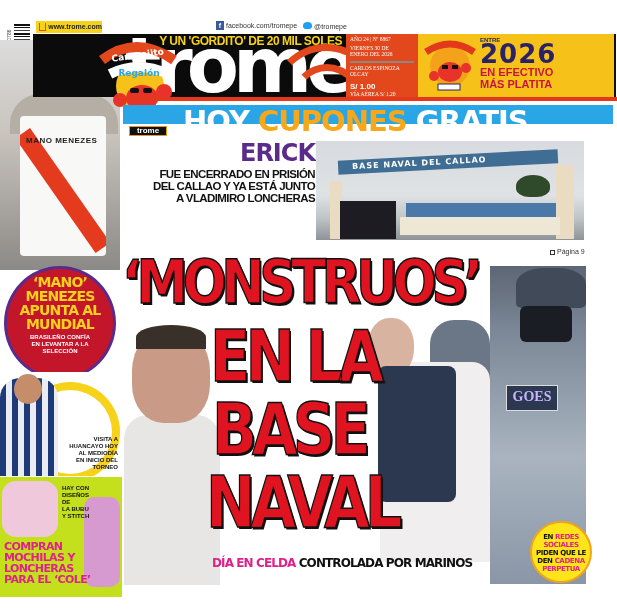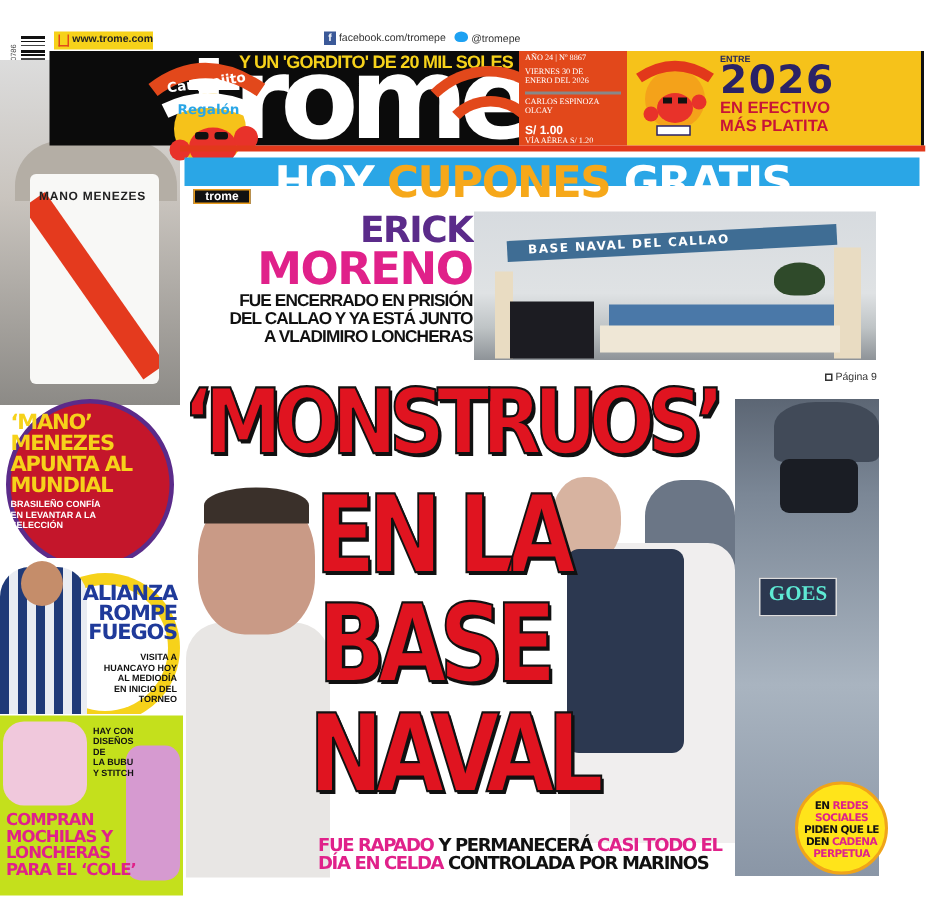--- a/index.html
+++ b/index.html
@@ -59,23 +59,23 @@
 
   .pagina { left: 550px; top: 248px; font-size: 7px; color:#333; }
   .pagina .sq { display:inline-block; width:5px; height:5px; border:1px solid #333; margin-right:2px; vertical-align: middle;}
 
   
   .left-photo-top { left: 0; top: 40px; width: 120px; height: 230px; background: linear-gradient(180deg,#dcdcdc 0%, #c9c4be 40%, #8c8a86 100%);}
   .man-head { left: 40px; top: 42px; width: 44px; height: 54px; background: #e9b9a4; border-radius: 45% 45% 45% 45%; }
   .man-jacket { left: 10px; top: 94px; width: 108px; height: 40px; background: #b4aea5; border-radius: 30px 30px 0 0;}
   .shirt { left: 20px; top: 116px; width: 86px; height: 140px; background: #f8f8f6; border-radius: 4px; overflow:hidden;}
   .shirt .sash { position:absolute; left: -10px; top: 40px; width: 140px; height: 18px; background: #e43a1e; transform: rotate(55deg); transform-origin: left top; left: 10px; top: 12px;}
-  .shirt .name { position:absolute; top: 10px; left: 6px; font-size: 8px; font-weight:bold; color:#222; letter-spacing:0.5px;}
-
-  .mano-circle { left: 4px; top: 266px; width: 112px; height: 114px; border-radius: 50%; background: #c4162b; border: 3px solid #5b2b8a; padding-top: 6px; }
+  .shirt .name { position:absolute; top: 20px; left: 6px; font-size: 8px; font-weight:bold; color:#222; letter-spacing:0.5px;}
+
+  .mano-circle { left: 4px; top: 266px; width: 112px; height: 114px; border-radius: 50%; background: #c4162b; border: 3px solid #5b2b8a; text-align:center; padding-top: 6px; }
   .mano-circle .h { color: #f6d21a; font-family: "DejaVu Sans", sans-serif; font-weight:bold; font-size: 14px; line-height: 14px; letter-spacing: -0.8px;}
   .mano-circle .s { color: #fff; font-size: 6px; font-weight:bold; line-height: 7px; margin-top: 3px;}
 
   .alianza { left: 0; top: 372px; width: 122px; height: 104px; background: #fff; overflow:hidden;}
   .alianza .ring { position:absolute; left: 20px; top: 10px; width: 100px; height: 100px; border-radius: 50%; border: 8px solid #f6d21a; border-left-color: transparent;}
   .player { left: 0; top: 6px; width: 58px; height: 98px; background: repeating-linear-gradient(90deg, #1f3a78 0 6px, #e9ecf2 6px 12px); border-radius: 20px 20px 0 0;}
   .player-head { left: 14px; top: 2px; width: 28px; height: 30px; background: #c58d6a; border-radius: 50%; }
   .alianza .t { position:absolute; right: 4px; top: 18px; text-align: right; color: #1f3a9a; font-family: "DejaVu Sans", sans-serif; font-weight:bold; font-size: 14px; line-height: 13px; letter-spacing:-0.8px;}
   .alianza .st { position:absolute; right: 4px; top: 64px; text-align:right; color:#111; font-size: 6px; font-weight:bold; line-height: 7px;}
 
@@ -95,21 +95,21 @@
   .montesinos-hair { left: 136px; top: 325px; width: 70px; height: 24px; background: #3a302a; border-radius: 50% 50% 0 0; }
   .montesinos-shirt { left: 124px; top: 415px; width: 96px; height: 170px; background: #e8e6e4; border-radius: 24px 24px 0 0; }
 
   .moreno-head { left: 368px; top: 318px; width: 46px; height: 58px; background: #d7b3a0; border-radius: 46%;}
   .moreno-body { left: 380px; top: 362px; width: 110px; height: 200px; background: #f0eeee; border-radius: 18px 18px 0 0;}
   .vest { left: 378px; top: 366px; width: 78px; height: 136px; background: #2c3850; border-radius: 8px;}
 
   .guard { left: 490px; top: 266px; width: 96px; height: 318px; background: linear-gradient(180deg, #5c6674 0%, #7b8796 20%, #a9b4c0 60%, #8a96a6 100%);}
   .helmet { left: 516px; top: 268px; width: 70px; height: 40px; background: #414a58; border-radius: 40% 40% 10% 10%;}
   .mask { left: 520px; top: 306px; width: 52px; height: 36px; background: #1a1d24; border-radius: 6px;}
-  .goes { left: 506px; top: 385px; width: 52px; height: 26px; background: #2c3850; border: 1px solid #ddd; color:#5eead4; font-family: "Liberation Serif", serif; font-weight:bold; font-size: 14px; text-align:center; line-height: 22px;}
+  .goes { left: 506px; top: 385px; width: 52px; height: 26px; background: #2c3850; border: 1px solid #ddd; color:#c4b5fd; font-family: "Liberation Serif", serif; font-weight:bold; font-size: 14px; text-align:center; line-height: 22px;}
   .guard2 { left: 430px; top: 320px; width: 60px; height: 60px; background: #6b7686; border-radius: 40% 40% 0 0;}
 
   .deck { left: 212px; top: 557px; font-family: "DejaVu Sans", sans-serif; font-weight:bold; font-size: 12px; line-height: 12px; letter-spacing: -0.9px; color: #111; white-space: nowrap;}
   .pink { color: #e0218a; }
 
   .redes { left: 530px; top: 521px; width: 62px; height: 62px; border-radius: 50%; background: #ffe41a; border: 2px solid #f0a41a; text-align:center; font-size: 7px; font-weight: bold; line-height: 8px; padding-top: 10px; color:#111; font-family: "DejaVu Sans", sans-serif; letter-spacing: -0.4px;}
   .redes .pink { color:#e0218a; }
 
   .crab-main { left: 96px; top: 40px; width: 84px; height: 76px; }
 </style>
@@ -194,21 +194,20 @@
   <div class="abs cupones-text">
     <span style="color:#fff">HOY</span>
     <span style="color:#f6a81a">CUPONES</span>
     <span style="color:#fff">GRATIS</span>
   </div>
 </div>
 <div class="abs trome-badge">trome</div>
 
 <div class="abs erick">
   <div class="n1">ERICK</div>
-  <div class="n2">MORENO</div>
   <div class="sub">FUE ENCERRADO EN PRISIÓN</div>
   <div class="sub" style="margin-top:0">DEL CALLAO Y YA ESTÁ JUNTO</div>
   <div class="sub" style="margin-top:0">A VLADIMIRO LONCHERAS</div>
 </div>
 
 <div class="abs photo-base">
   <div class="abs pillar" style="left:14px; top:40px; width:12px; height:58px;"></div>
   <div class="abs pillar" style="left:240px; top:24px; width:18px; height:74px;"></div>
   <div class="abs gate-door"></div>
   <div class="abs" style="left:90px; top:62px; width:150px; height:16px; background:#4a78a8;"></div>
@@ -226,25 +225,20 @@
   <div class="h">MUNDIAL</div>
   <div class="s">BRASILEÑO CONFÍA</div>
   <div class="s" style="margin-top:0">EN LEVANTAR A LA</div>
   <div class="s" style="margin-top:0">SELECCIÓN</div>
 </div>
 
 <div class="abs alianza">
   <div class="ring"></div>
   <div class="abs player"></div>
   <div class="abs player-head"></div>
-  <div class="t">
-    <div>ALIANZA</div>
-    <div>ROMPE</div>
-    <div>FUEGOS</div>
-  </div>
   <div class="st">
     <div>VISITA A</div>
     <div>HUANCAYO HOY</div>
     <div>AL MEDIODÍA</div>
     <div>EN INICIO DEL</div>
     <div>TORNEO</div>
   </div>
 </div>
 
 <div class="abs mochilas">
@@ -279,23 +273,20 @@
 <div class="abs moreno-head"></div>
 <div class="abs vest"></div>
 
 <div class="abs hl1 hl-text">‘MONSTRUOS’</div>
 <div class="abs hl2 hl-text">EN LA</div>
 <div class="abs hl3 hl-text">BASE</div>
 <div class="abs hl4 hl-text">NAVAL</div>
 
 <div class="abs deck">
   <div>
-    <span class="pink">FUE RAPADO</span><span> Y PERMANECERÁ </span><span class="pink">CASI TODO EL</span>
-  </div>
-  <div>
     <span class="pink">DÍA EN CELDA</span><span> CONTROLADA POR MARINOS</span>
   </div>
 </div>
 
 <div class="abs redes">
   <div><span>EN </span><span class="pink">REDES</span></div>
   <div class="pink">SOCIALES</div>
   <div>PIDEN QUE LE</div>
   <div><span>DEN </span><span class="pink">CADENA</span></div>
   <div class="pink">PERPETUA</div>

